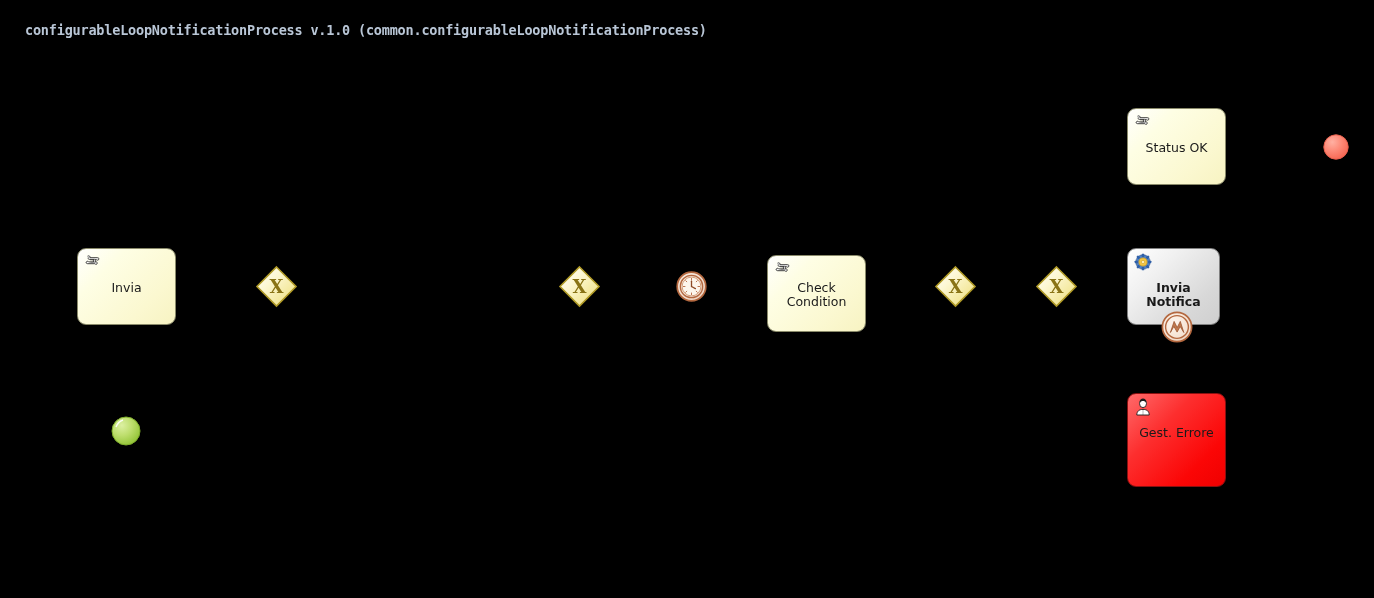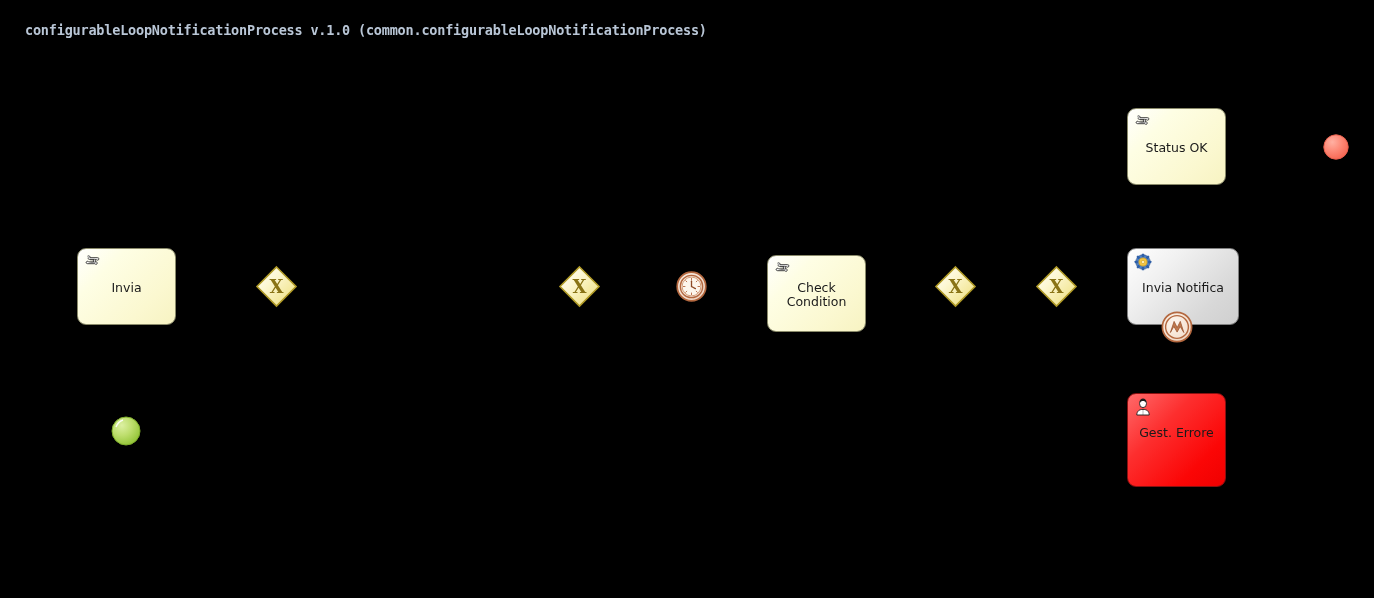--- a/index.html
+++ b/index.html
@@ -232,21 +232,21 @@
         <radialGradient id="gradEnd" cx="35%" cy="30%" r="82%">
           <stop offset="0%" stop-color="#ffb0a2"></stop>
           <stop offset="45%" stop-color="#fd8a78"></stop>
           <stop offset="100%" stop-color="#f6604c"></stop>
         </radialGradient>
       </defs>
       <circle cx="13" cy="13" r="12.2" fill="url(#gradEnd)" stroke="#e8604d" stroke-width="1"></circle>
     </svg>
   </div>
 
-  <div class="node task task-service" style="left:1127px; top:248px; width:112px; height:77px;">
+  <div class="node task task-service" style="left:1127px; top:248px; width:93px; height:77px;font-weight:bold;">
     <span class="task-icon">
       <svg width="18" height="18" viewBox="0 0 18 18">
         <g transform="translate(9,9)">
           <g fill="#3f6fb5" stroke="#27497c" stroke-width="0.5">
             <circle r="7.2" fill="#4d80c6" stroke="#27497c" stroke-width="0.6"></circle>
           </g>
           <g fill="#2f5fa8">
             <rect x="-1.2" y="-8.3" width="2.4" height="3.2" rx="0.4"></rect>
             <rect x="-1.2" y="5.1" width="2.4" height="3.2" rx="0.4"></rect>
             <rect x="-8.3" y="-1.2" width="3.2" height="2.4" rx="0.4"></rect>

